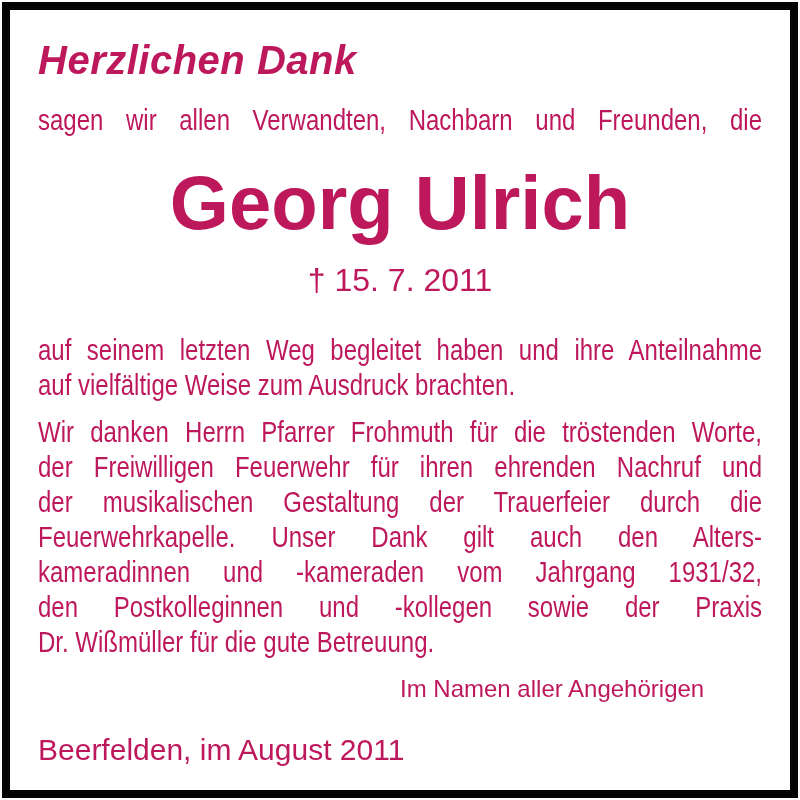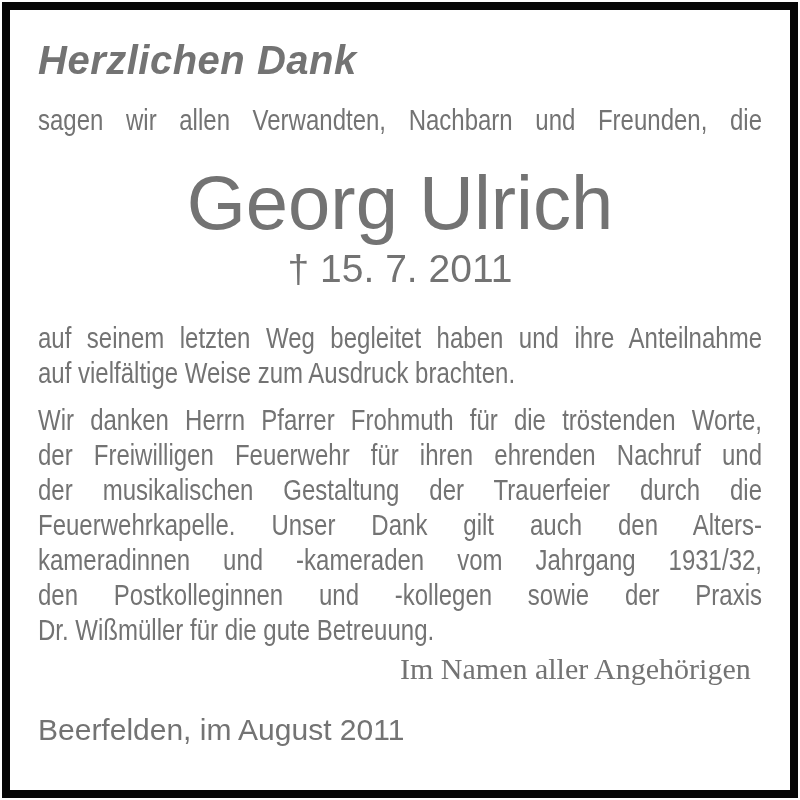--- a/index.html
+++ b/index.html
@@ -23,21 +23,21 @@
     top: 2px;
     right: 2px;
     bottom: 2px;
     border: 8px solid #050505;
     background: #ffffff;
     overflow: hidden;
   }
   .content {
     position: relative;
     padding: 28px 28px 0 28px;
-    color: #737373;
+    color: #be185d;
   }
   h1.thanks {
     margin: 0;
     font-size: 40px;
     line-height: 44px;
     font-weight: bold;
     font-style: italic;
     letter-spacing: 0.5px;
   }
   
@@ -53,38 +53,37 @@
     text-align: justify;
     text-align-last: justify;
     text-justify: inter-word;
     white-space: normal;
   }
   .lline { text-align: left; }
   h2.name {
     margin: 24px 0 0 0;
     font-size: 76px;
     line-height: 84px;
-    font-weight: normal;
+    font-weight: bold;
     text-align: center;
     letter-spacing: 0px;
   }
   .date {
-    margin-top: 6px;
-    font-size: 39px;
+    margin-top: 18px;
+    font-size: 32px;
     line-height: 35px;
     text-align: center;
   }
   .para1 { margin-top: 34px; }
   .para2 { margin-top: 12px; }
   .sig {
-    margin-top: 4px;
+    margin-top: 12px;
     margin-left: 362px;
-    font-size: 30px;
+    font-size: 24px;
     line-height: 35px;
-    font-family: Liberation Serif, serif;
   }
   .sig .bold { font-weight: bold; }
   .city {
     margin-top: 26px;
     font-size: 30px;
     line-height: 35px;
   }
 </style>
 </head>
 <body>

